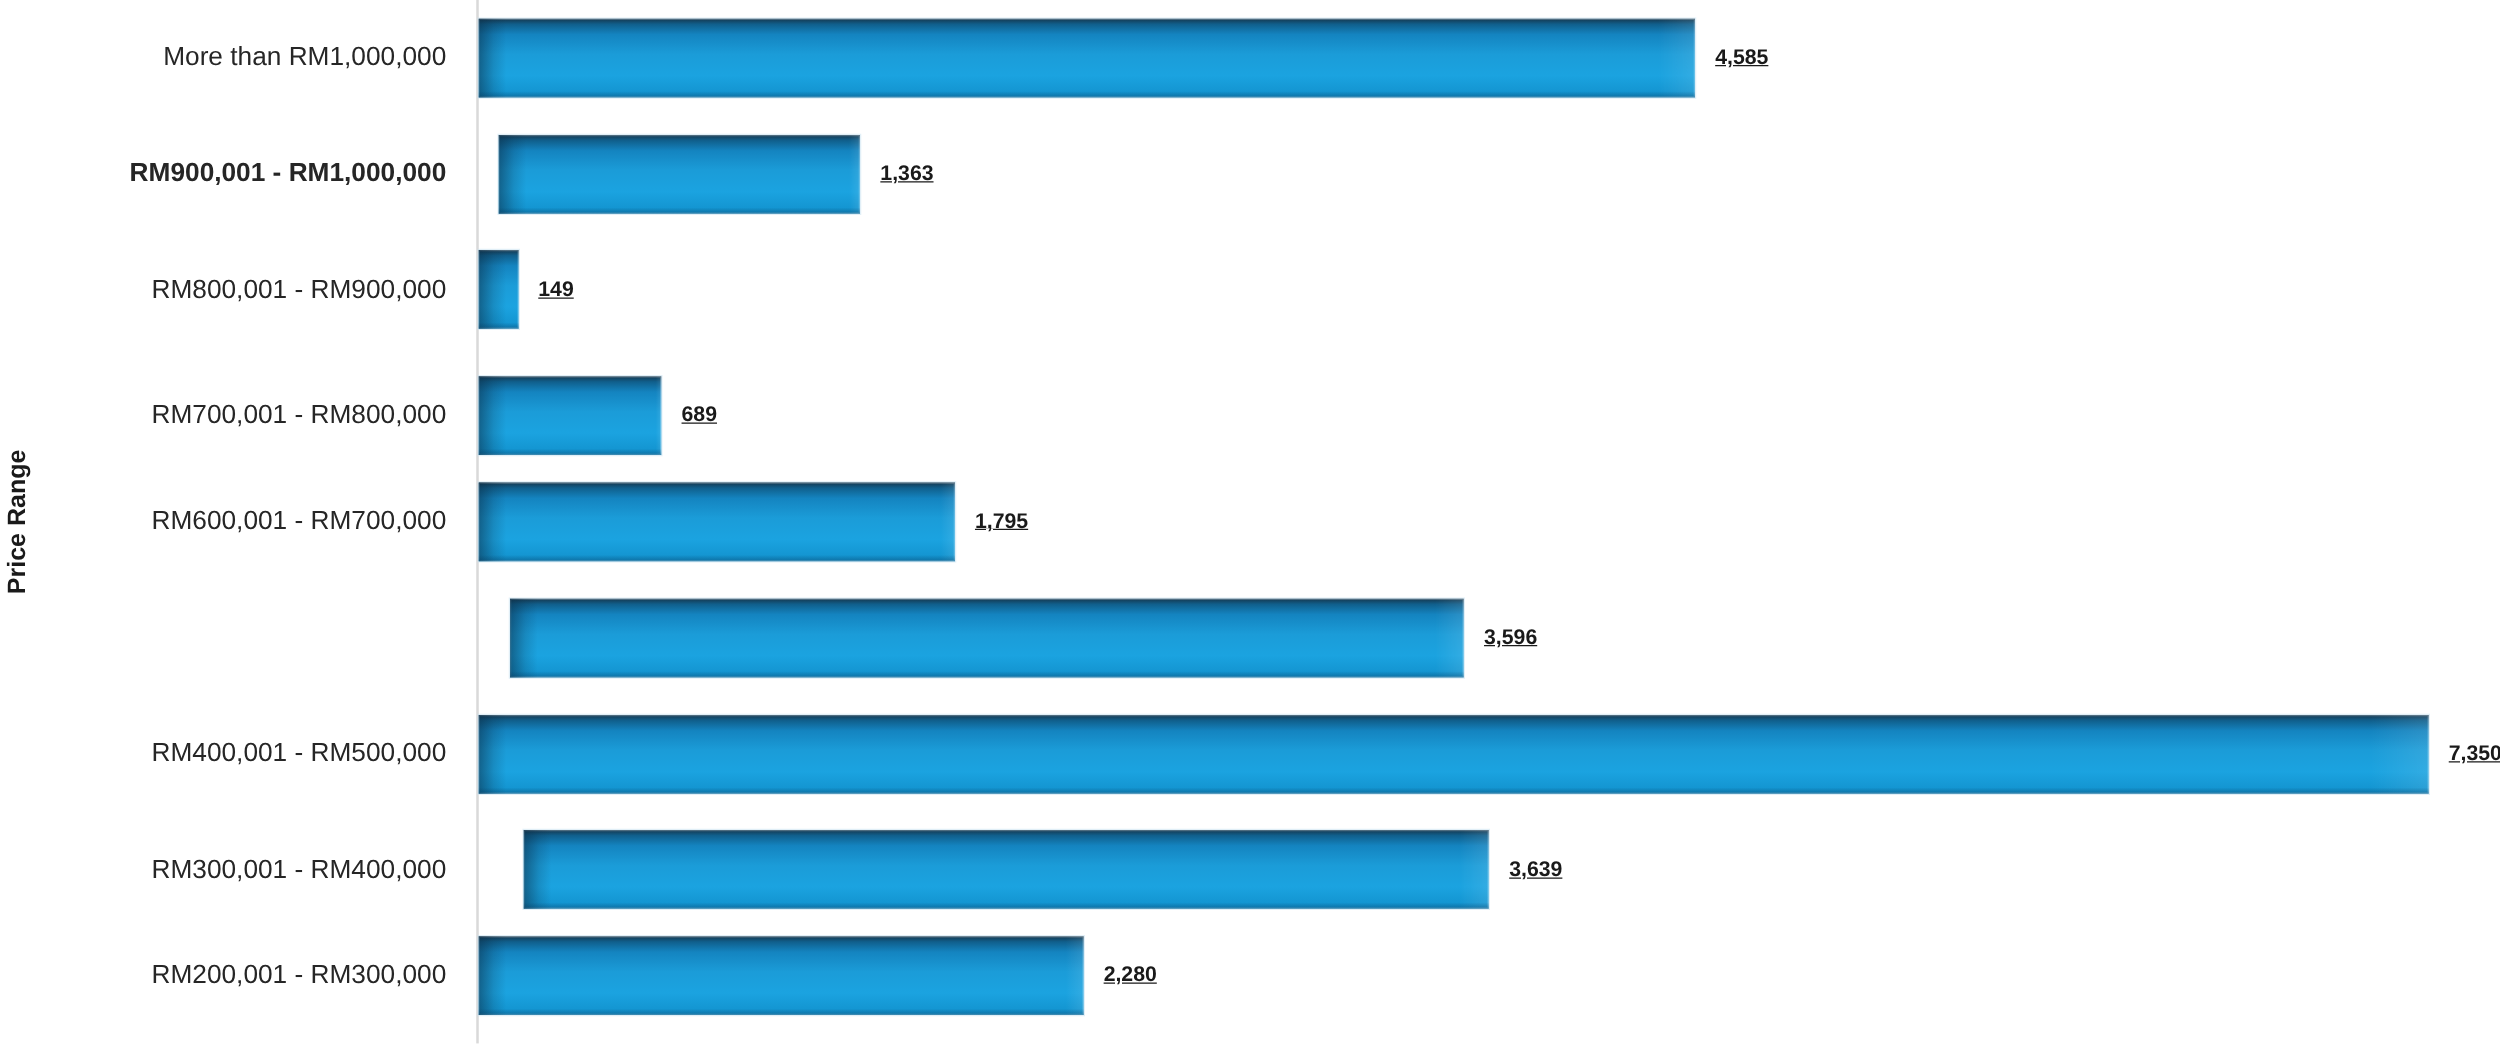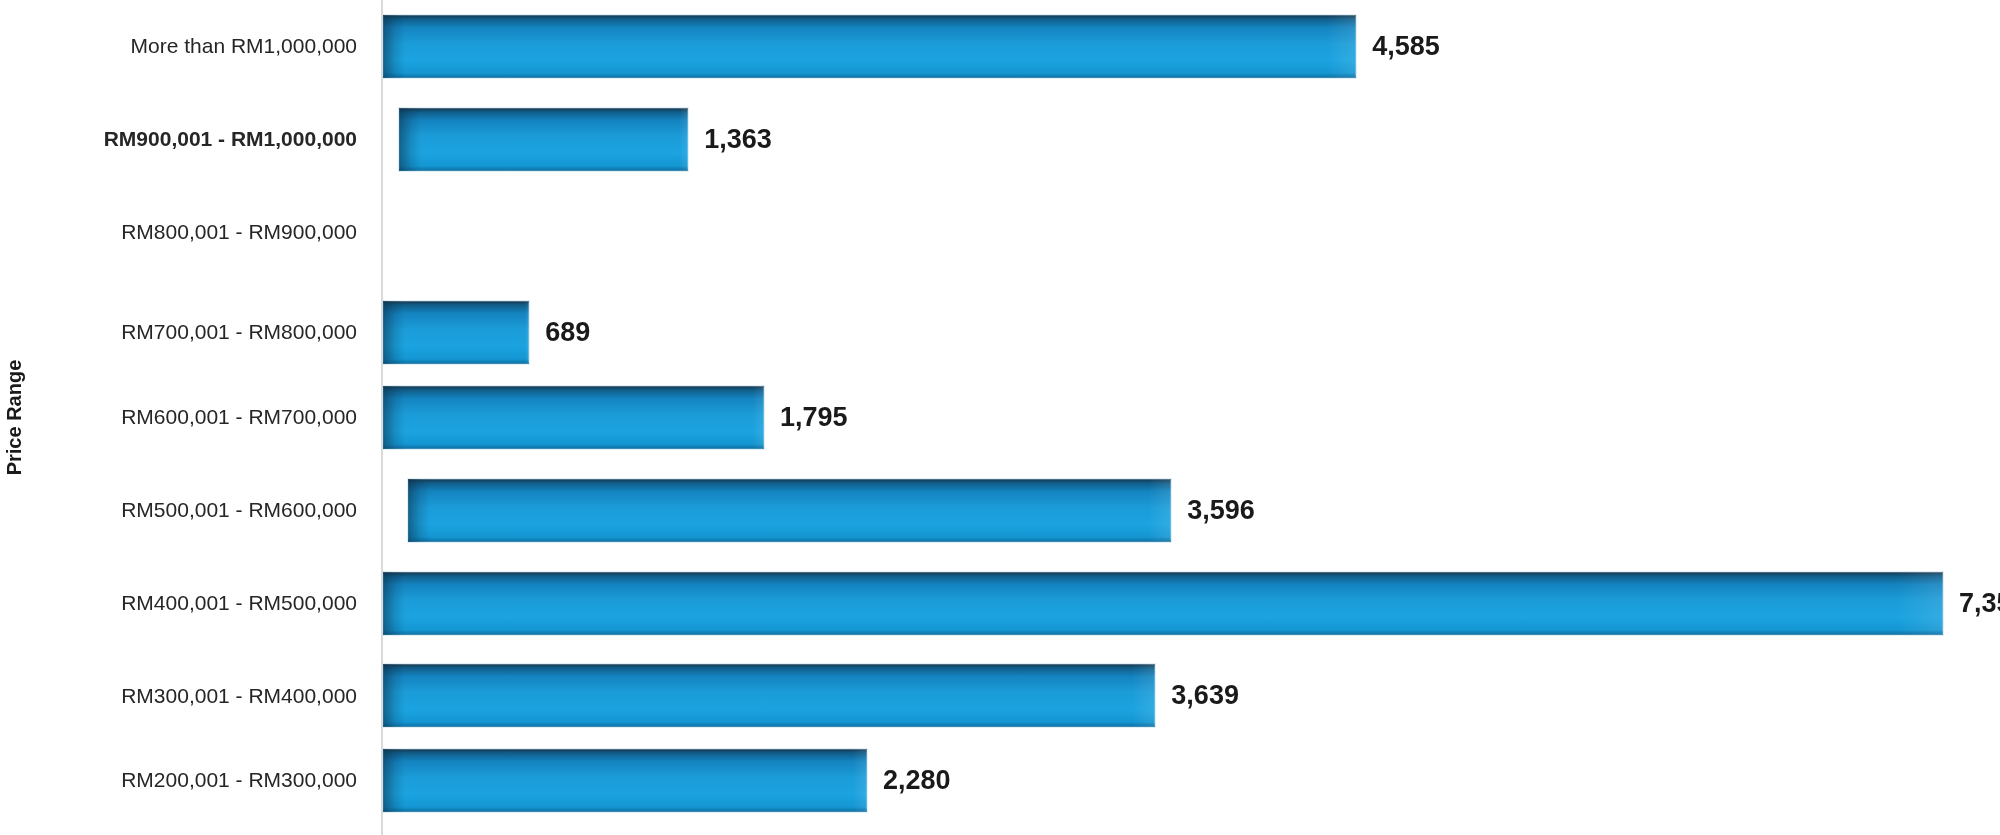--- a/index.html
+++ b/index.html
@@ -125,25 +125,26 @@
     content: "";
     position: absolute;
     left: 0; right: 0; bottom: 0;
     height: 5px;
     background: linear-gradient(to bottom,
       rgba(10,60,95,0.0) 0%,
       rgba(10,60,95,0.30) 100%);
     pointer-events: none;
   }
   .bar-value {
-    font-size: 27px;
+    font-size: 17px;
     font-weight: bold;
     color: #1a1a1a;
     margin-left: 16px;
     white-space: nowrap;
+    text-decoration: underline;
   }
 </style>
 </head>
 <body>
 
 <div id="chart-root">
 
   <div id="y-axis-title">
     <span class="vtext">Price Range</span>
   </div>
@@ -160,52 +161,55 @@
         </div>
         <div class="bar-row" style="top: 92.7778px; height: 92.7778px;">
           <div class="cat-label" style="height: 92.7778px; font-weight: bold;">RM900,001 - RM1,000,000</div>
           <div class="bar-wrap" style="height: 92.7778px; margin-left: 16px;">
             <div class="bar" style="width: 289.29px;"></div>
             <div class="bar-value">1,363</div>
           </div>
         </div>
         <div class="bar-row" style="top: 185.556px; height: 92.7778px;">
           <div class="cat-label" style="height: 92.7778px;">RM800,001 - RM900,000</div>
+          <div class="bar-wrap" style="height: 92.7778px;">
+            <div class="bar" style="width: 31.6245px;"></div>
+            <div class="bar-value">149</div>
+          </div>
         </div>
         <div class="bar-row" style="top: 286px; height: 92.7778px;">
           <div class="cat-label" style="height: 92.7778px;">RM700,001 - RM800,000</div>
           <div class="bar-wrap" style="height: 92.7778px;">
             <div class="bar" style="width: 146.237px;"></div>
             <div class="bar-value">689</div>
           </div>
         </div>
         <div class="bar-row" style="top: 371.111px; height: 92.7778px;">
           <div class="cat-label" style="height: 92.7778px;">RM600,001 - RM700,000</div>
           <div class="bar-wrap" style="height: 92.7778px; align-items: center;">
             <div class="bar" style="width: 380.98px;"></div>
             <div class="bar-value">1,795</div>
           </div>
         </div>
         <div class="bar-row" style="top: 463.889px; height: 92.7778px;">
-          <div class="cat-label" style="height: 92.7778px;">RM500,001 - RM600,000</div>
           <div class="bar-wrap" style="height: 92.7778px; padding-left: 25px;">
             <div class="bar" style="width: 763.233px;"></div>
             <div class="bar-value">3,596</div>
           </div>
         </div>
         <div class="bar-row" style="top: 556.667px; height: 92.7778px;">
           <div class="cat-label" style="height: 92.7778px;">RM400,001 - RM500,000</div>
           <div class="bar-wrap" style="height: 92.7778px;">
             <div class="bar" style="width: 1560px;"></div>
             <div class="bar-value">7,350</div>
           </div>
         </div>
         <div class="bar-row" style="top: 649.444px; height: 92.7778px;">
           <div class="cat-label" style="height: 92.7778px;">RM300,001 - RM400,000</div>
-          <div class="bar-wrap" style="height: 92.7778px;">
+          <div class="bar-wrap" style="height: 92.7778px; padding-left: 36px;">
             <div class="bar" style="width: 772.359px;"></div>
             <div class="bar-value">3,639</div>
           </div>
         </div>
         <div class="bar-row" style="top: 734px; height: 92.7778px;">
           <div class="cat-label" style="height: 92.7778px;">RM200,001 - RM300,000</div>
           <div class="bar-wrap" style="height: 92.7778px;">
             <div class="bar" style="width: 483.918px;"></div>
             <div class="bar-value">2,280</div>
           </div>

